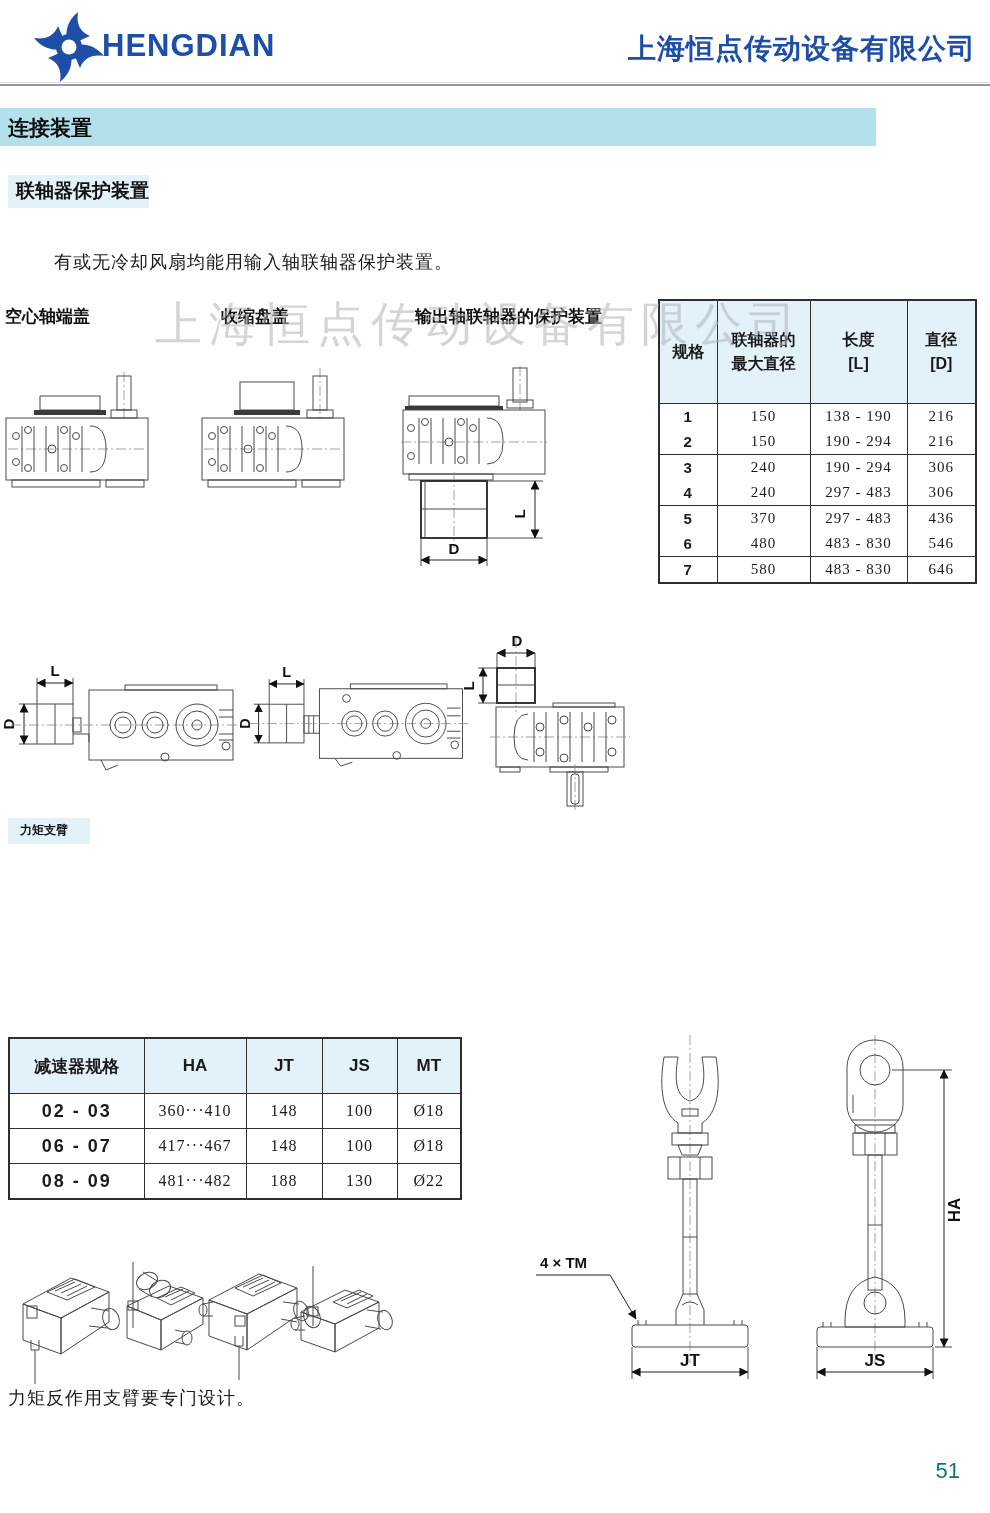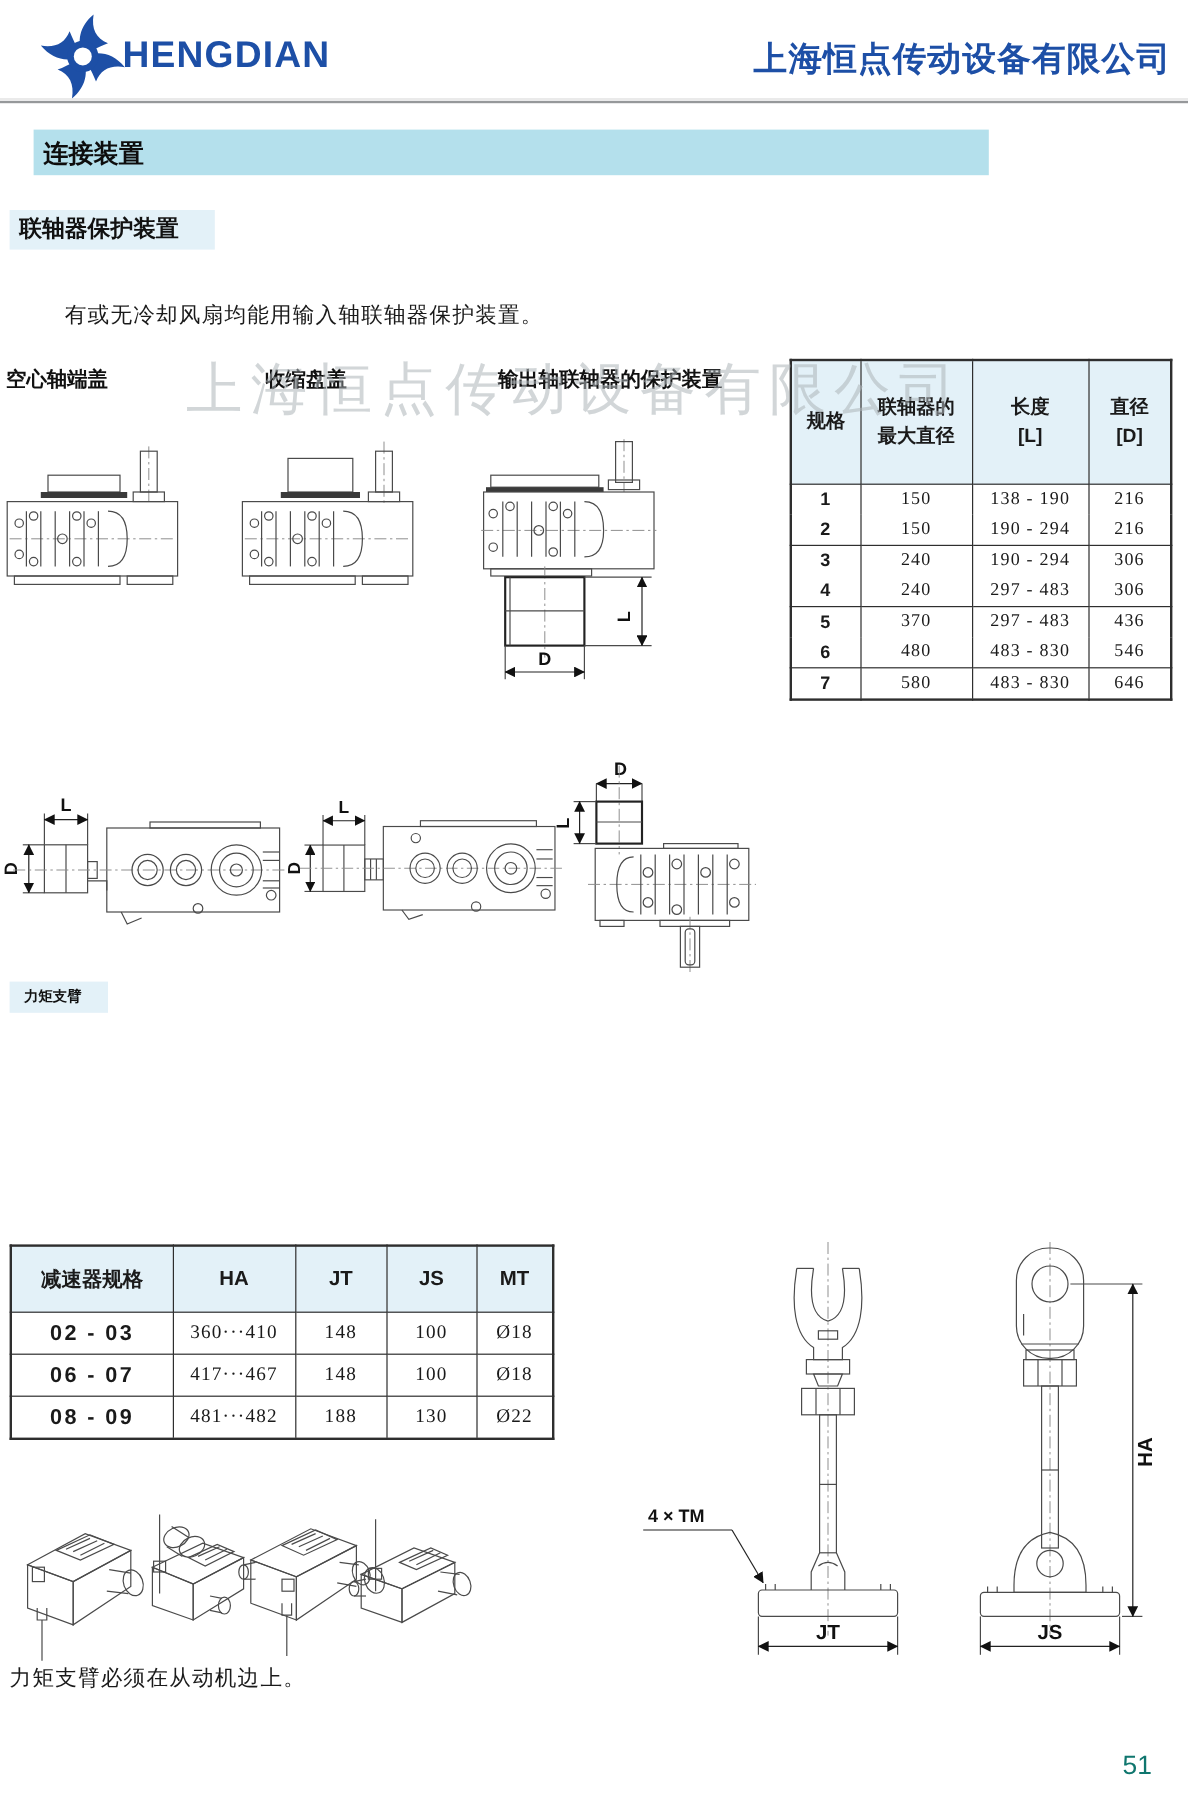--- a/index.html
+++ b/index.html
@@ -9,26 +9,26 @@
 
   
   .brand{left:102px;top:28px;font-family:"Liberation Sans","DejaVu Sans",sans-serif;
          font-size:31px;font-weight:600;letter-spacing:1px;color:#1d4fa6;}
   .company{right:14px;top:30px;font-size:28px;font-weight:700;color:#1d4fa6;
            font-family:"Liberation Sans","DejaVu Sans",sans-serif;letter-spacing:1px;}
   .hdr-line1{left:0;top:82px;width:990px;height:1px;background:#ddd;}
   .hdr-line2{left:0;top:84px;width:990px;height:2px;background:#96989a;}
 
   
-  .band{left:0;top:108px;width:796px;height:38px;background:#b4e0ec;margin-left:28px;}
+  .band{left:0;top:108px;width:876px;height:38px;background:#b4e0ec;}
   .band span{position:absolute;left:8px;top:6px;font-size:21px;font-weight:600;color:#0d0d0d;
              font-family:"Liberation Sans","DejaVu Sans",sans-serif;}
   .chip{background:#e3f1f8;font-family:"Liberation Sans","DejaVu Sans",sans-serif;
         font-weight:600;color:#111;}
-  .chip1{left:8px;top:175px;font-size:19px;padding:3px 30px 4px 8px;}
+  .chip1{left:8px;top:175px;font-size:19px;padding:3px 0 4px 8px;}
   .chip2{left:8px;top:818px;font-size:12px;padding:4px 22px 5px 12px;}
 
   .intro1{left:54px;top:250px;font-size:18px;letter-spacing:1px;}
   .intro2a{left:122px;top:919px;font-size:18px;}
   .intro2b{left:45px;top:946px;font-size:18px;}
   .note{left:8px;top:1386px;font-size:18px;letter-spacing:1px;}
 
   .cap{font-family:"Liberation Sans","DejaVu Sans",sans-serif;font-size:17px;font-weight:600;color:#111;}
   .cap1{left:5px;top:305px;}
   .cap2{left:221px;top:305px;}
@@ -490,21 +490,21 @@
         <line x1="80" y1="50" x2="96" y2="52"></line>
           <line x1="78" y1="66" x2="94" y2="69"></line>
         <rect x="20" y="47" width="11" height="9"></rect>
         <ellipse cx="8" cy="64" rx="4" ry="6"></ellipse>
         <line x1="8" y1="58" x2="18" y2="56"></line>
           <line x1="8" y1="70" x2="18" y2="70"></line>
       </g>
     </g>
   </svg>
 
-  <div class="abs note">力矩支臂必须在从动机边上。</div>
+  <div class="abs note">力矩反作用支臂要专门设计。</div>
 
   <svg class="abs" style="left:480px;top:1025px" width="505" height="400" viewBox="0 0 505 400">
 
     <line class="cl" x1="210" y1="10" x2="210" y2="338"></line>
     <g class="ln">
       <path d="M184,32 C179,62 182,88 198,98 L198,108 L222,108 L222,98 C238,88 241,62 236,32"></path>
       <path d="M198,32 C194,55 196,72 210,76 C224,72 226,55 222,32"></path>
       <line x1="184" y1="32" x2="198" y2="32"></line>
       <line x1="222" y1="32" x2="236" y2="32"></line>
       <rect x="202" y="84" width="16" height="7"></rect>

